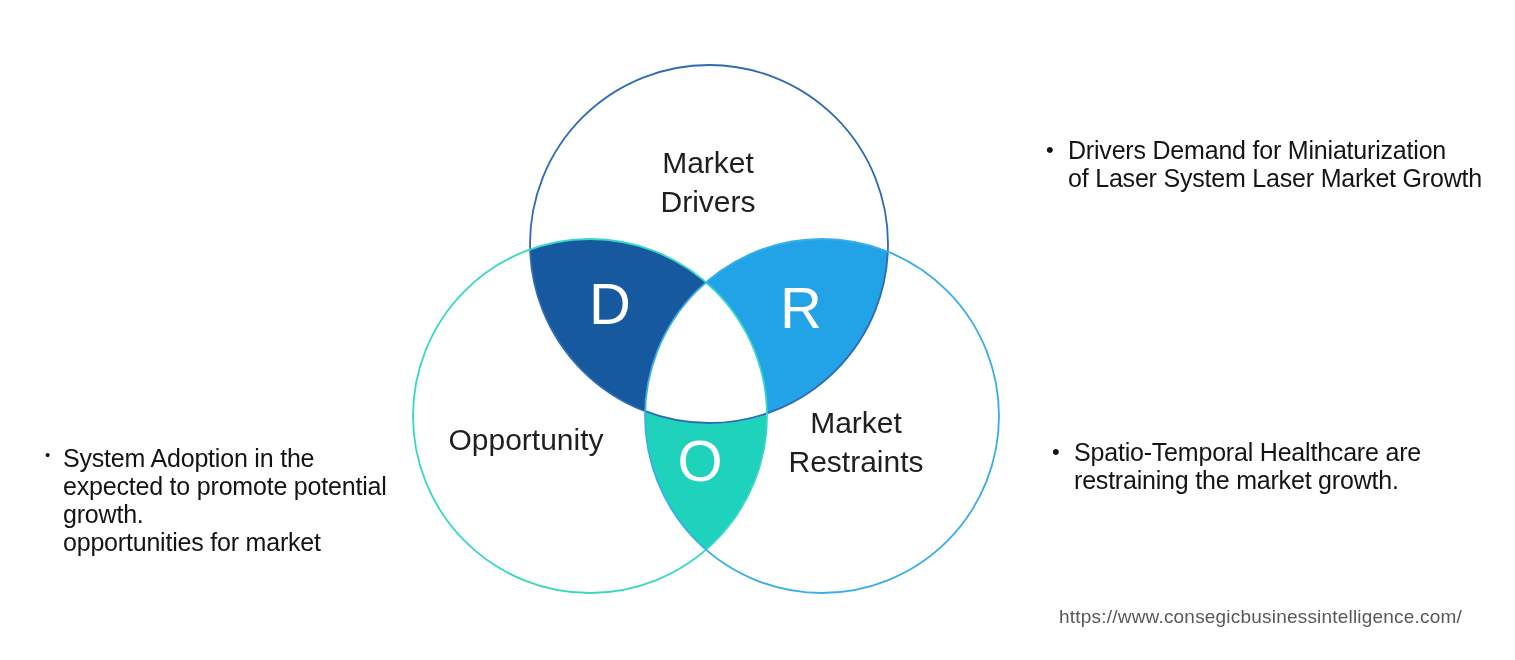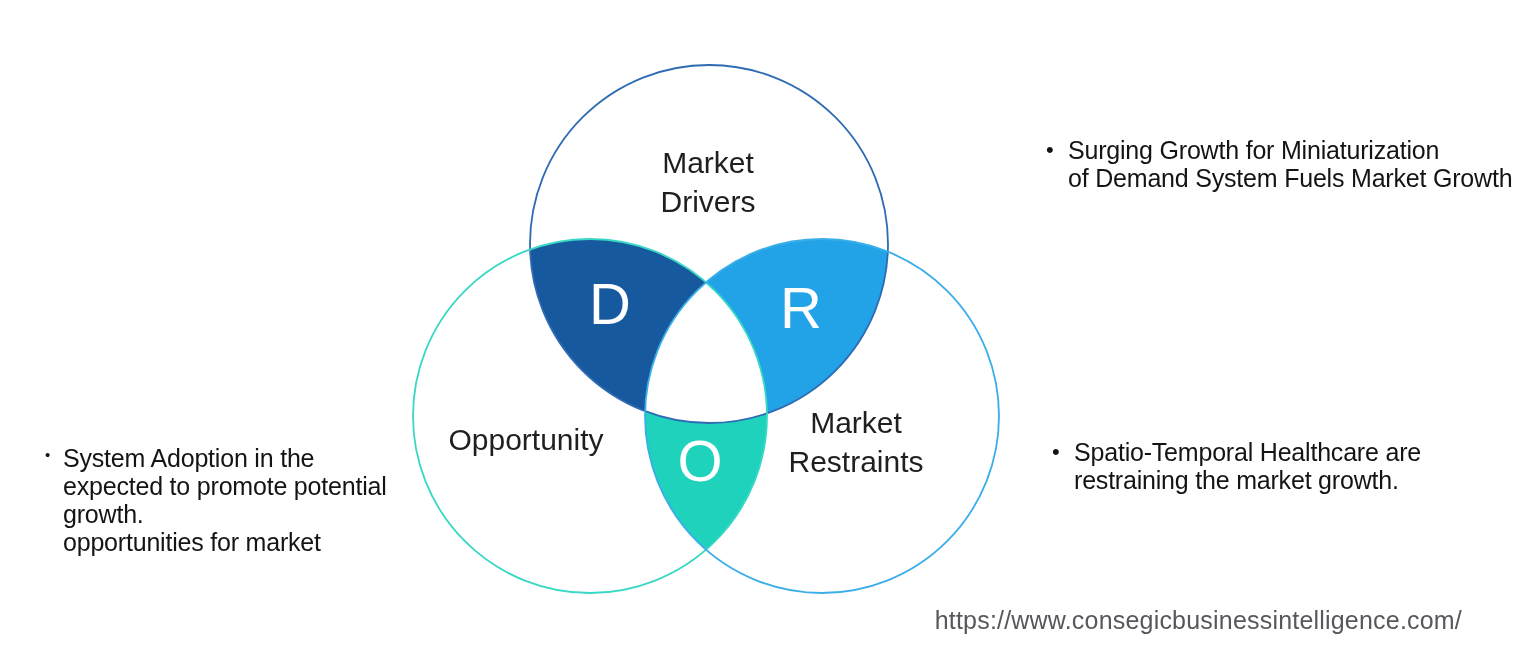--- a/index.html
+++ b/index.html
@@ -48,21 +48,21 @@
     width: 18px;
     font-size: 15px;
     line-height: 18px;
     padding-top: 2px;
   }
   .annotation .lines div { white-space: nowrap; }
   .footer-url {
     position: absolute;
     top: 606px;
     right: 53px;
-    font-size: 25px;
+    font-size: 19px;
     font-weight: 400;
     color: #56585c;
     letter-spacing: 0.2px;
     white-space: nowrap;
   }
 </style>
 </head>
 <body>
 
 <div class="page">
@@ -119,22 +119,22 @@
       <div>System Adoption in the</div>
       <div>expected to promote potential</div>
       <div>growth.</div>
       <div>opportunities for market</div>
     </div>
   </div>
 
   <div class="annotation right-style" style="left: 1046px; top: 136px; width: 450px;">
     <span class="marker">•</span>
     <div class="lines">
-      <div>Surging Growth for Miniaturization</div>
-      <div>of Demand System Fuels Market Growth</div>
+      <div>Drivers Demand for Miniaturization</div>
+      <div>of Laser System Laser Market Growth</div>
     </div>
   </div>
 
   <div class="annotation right-style" style="left: 1052px; top: 438px; width: 430px;">
     <span class="marker">•</span>
     <div class="lines">
       <div>Spatio-Temporal Healthcare are</div>
       <div>restraining the market growth.</div>
     </div>
   </div>

